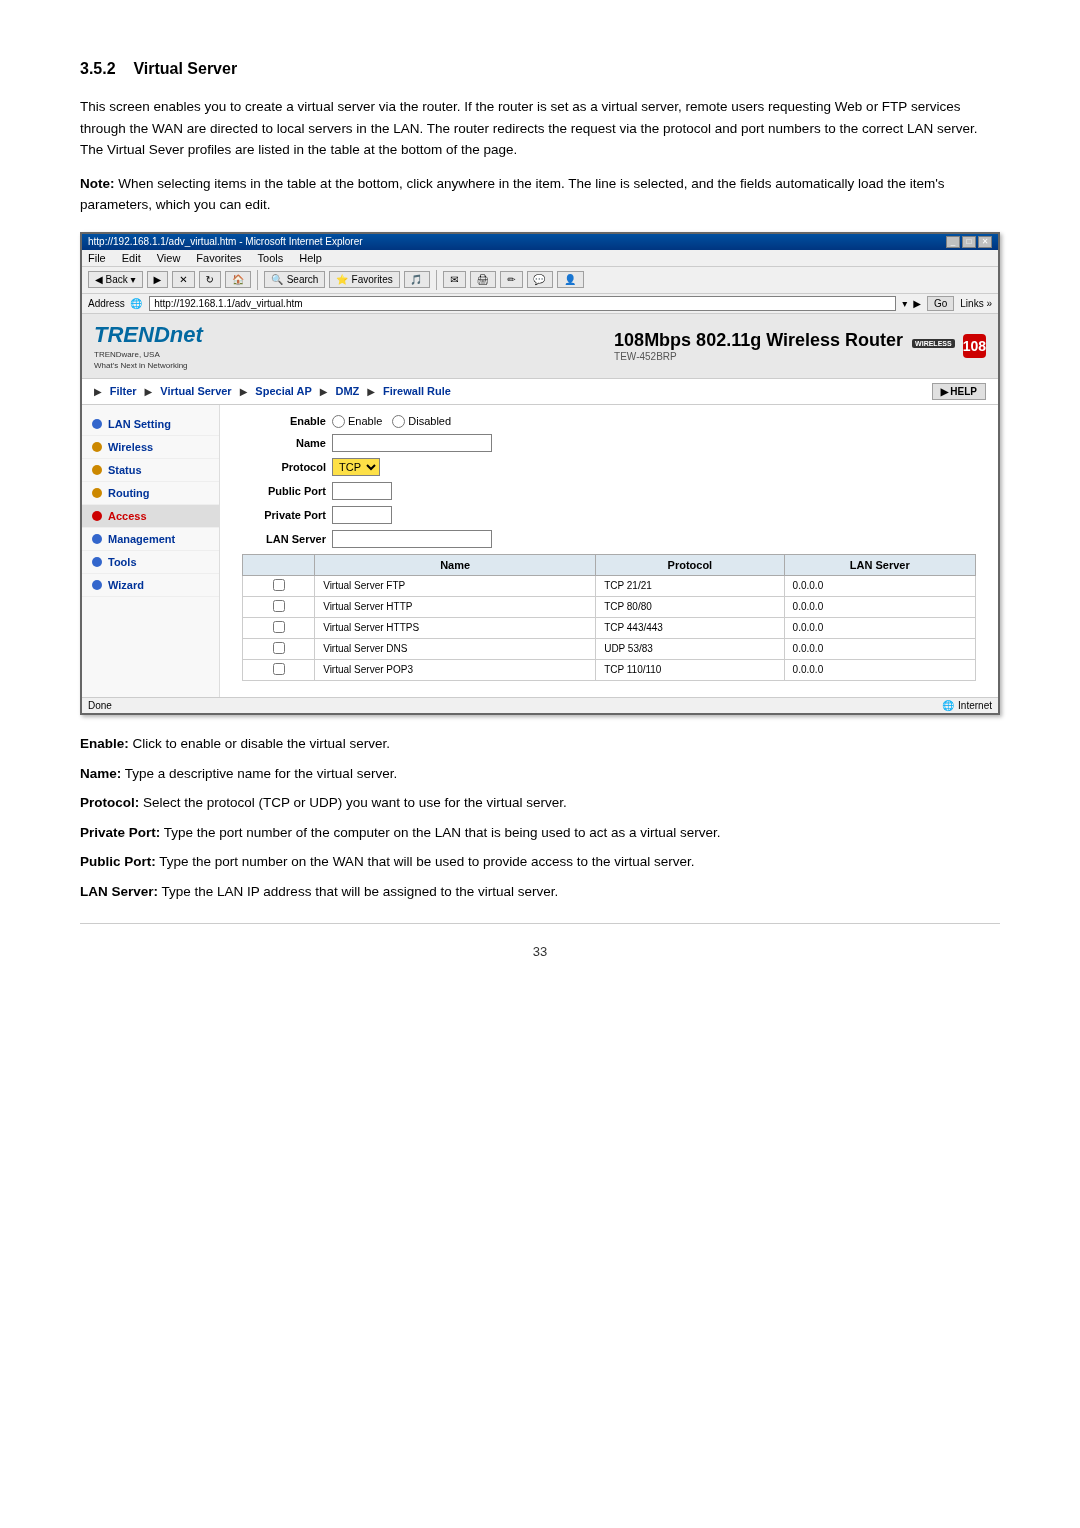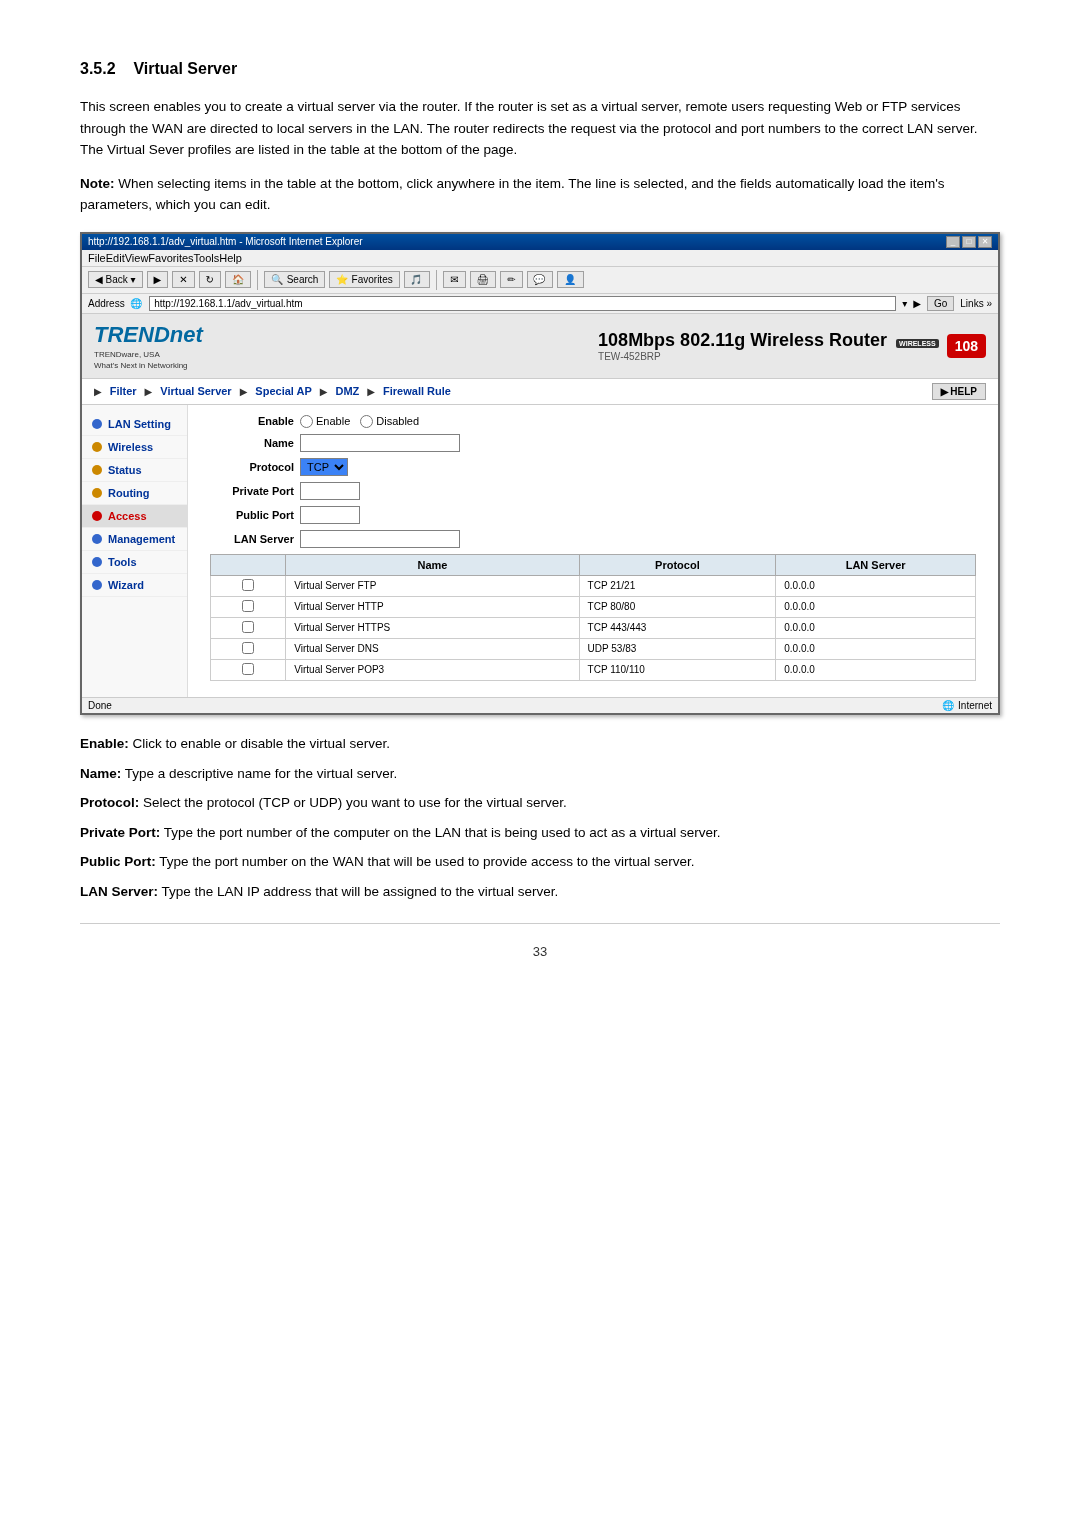--- a/index.html
+++ b/index.html
@@ -76,20 +76,21 @@
       align-items: center;
       justify-content: center;
       cursor: pointer;
     }
 
     .browser-menubar {
       background: #f0f0f0;
       border-bottom: 1px solid #ccc;
       padding: 2px 6px;
       display: flex;
+      gap: 16px;
       font-size: 11px;
     }
 
     .browser-menubar span {
       cursor: pointer;
     }
 
     .browser-toolbar {
       background: #f0f0f0;
       border-bottom: 1px solid #ccc;
@@ -191,21 +192,21 @@
       font-size: 18px;
       font-weight: bold;
       color: #000;
     }
 
     .model-badge {
       background: #cc0000;
       color: #fff;
       font-size: 14px;
       font-weight: bold;
-      padding: 4px 8px;
+      padding: 4px 0;
       border-radius: 4px;
     }
 
     .wireless-badge {
       background: #333;
       color: #fff;
       font-size: 7px;
       padding: 1px 3px;
       border-radius: 2px;
       margin-left: 4px;
@@ -249,21 +250,21 @@
     }
 
     
     .router-main {
       display: flex;
       min-height: 280px;
     }
 
     
     .sidebar {
-      width: 106px;
+      width: 138px;
       background: #f8f8f8;
       border-right: 1px solid #ddd;
       padding: 8px 0;
       flex-shrink: 0;
     }
 
     .sidebar-item {
       padding: 5px 10px;
       font-size: 11px;
       font-weight: bold;
@@ -322,21 +323,21 @@
       padding: 2px 4px;
       font-size: 11px;
       width: 60px;
       background: #fff;
     }
 
     .form-select {
       border: 1px solid #808080;
       padding: 1px 2px;
       font-size: 11px;
-      background: #3b82f6;
+      background: #fde047;
     }
 
     .radio-group {
       display: flex;
       align-items: center;
       gap: 10px;
       font-size: 11px;
     }
 
     .radio-item {
@@ -583,26 +584,26 @@
         </div>
 
         <div class="form-row">
           <span class="form-label">Protocol</span>
           <select class="form-select">
             <option>TCP</option>
           </select>
         </div>
 
         <div class="form-row">
+          <span class="form-label">Public Port</span>
+          <input class="form-input-sm" type="text" style="">
+        </div>
+
+        <div class="form-row">
           <span class="form-label">Private Port</span>
-          <input class="form-input-sm" type="text" style="">
-        </div>
-
-        <div class="form-row">
-          <span class="form-label">Public Port</span>
           <input class="form-input-sm" type="text" style="">
         </div>
 
         <div class="form-row">
           <span class="form-label">LAN Server</span>
           <input class="form-input" type="text" style="">
         </div>
 
 
         <table class="server-table">

